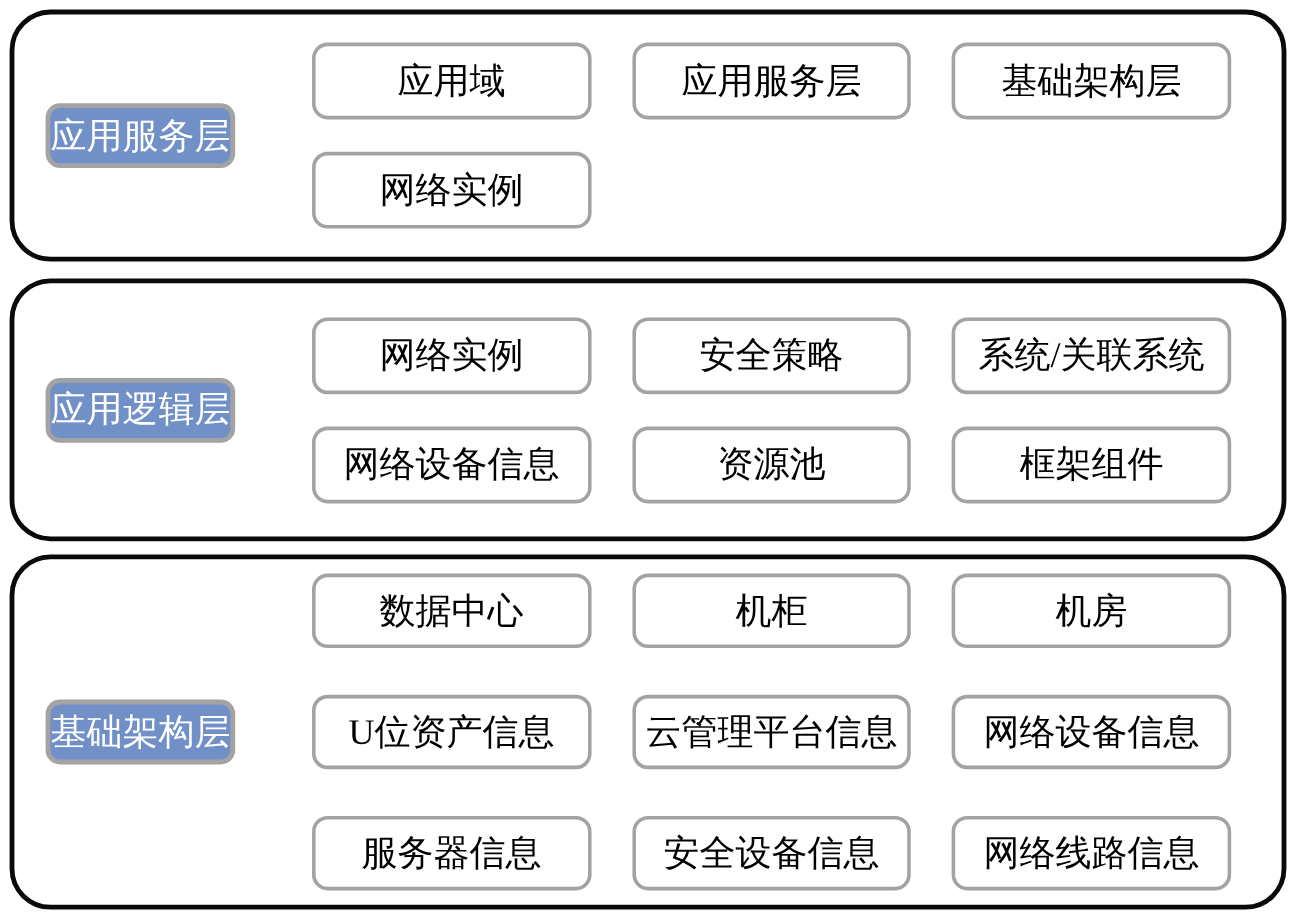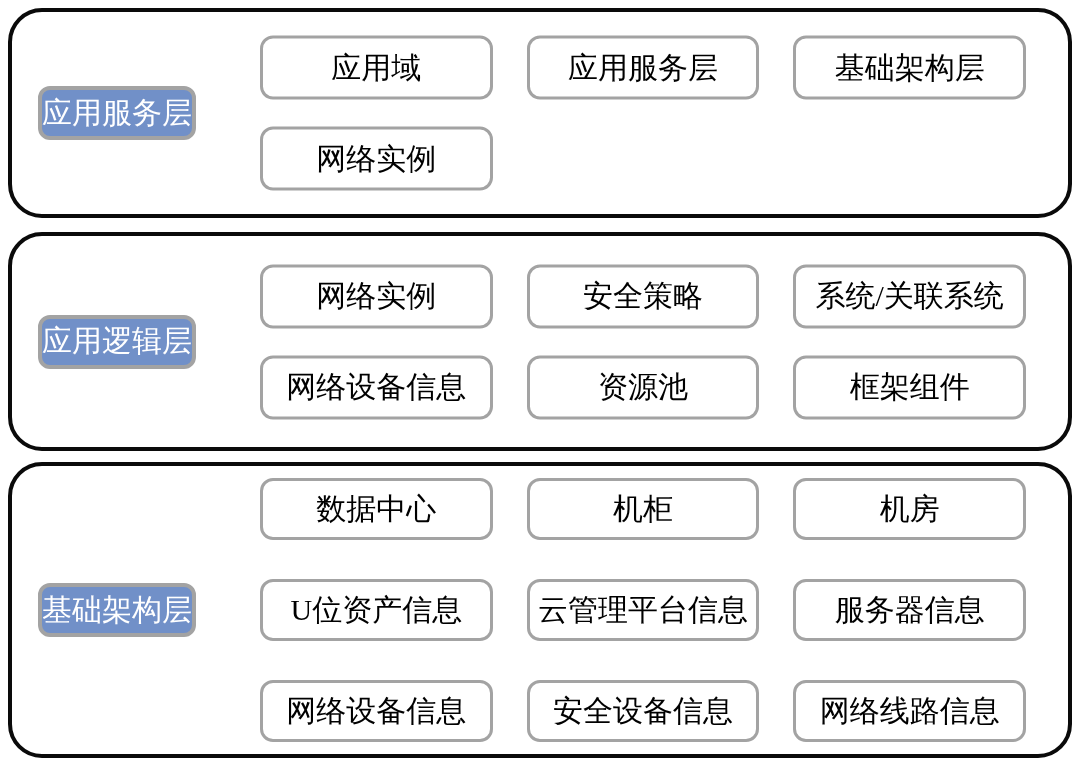--- a/index.html
+++ b/index.html
@@ -101,20 +101,20 @@
   </div>
 
   <div class="layer layer-3">
     <div class="layer-label">基础架构层</div>
     <div class="box-grid">
       <div class="node-box">数据中心</div>
       <div class="node-box">机柜</div>
       <div class="node-box">机房</div>
       <div class="node-box">U位资产信息</div>
       <div class="node-box">云管理平台信息</div>
+      <div class="node-box">网络设备信息</div>
       <div class="node-box">服务器信息</div>
-      <div class="node-box">网络设备信息</div>
       <div class="node-box">安全设备信息</div>
       <div class="node-box">网络线路信息</div>
     </div>
   </div>
 
 </div>
 
 </body></html>

